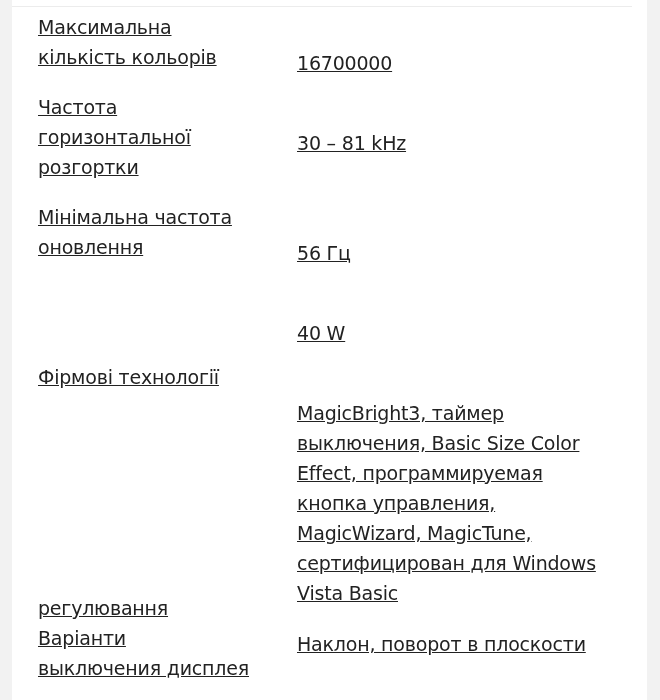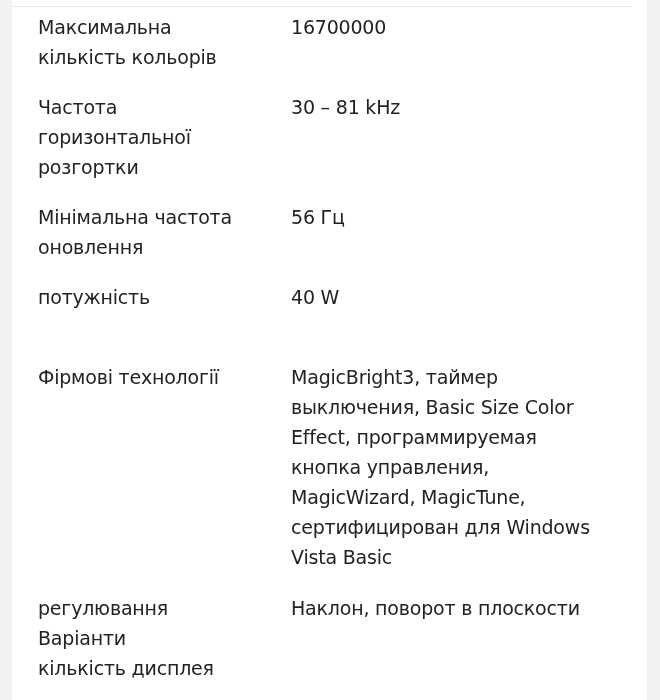--- a/index.html
+++ b/index.html
@@ -38,28 +38,30 @@
     left: 0;
     width: 100%;
   }
   .label, .value {
     position: absolute;
     top: 0;
     font-size: 19px;
     line-height: 30px;
     color: #222222;
     letter-spacing: -0.2px;
+    text-decoration: underline;
   }
   .label {
     left: 26px;
     width: 240px;
   }
   .value {
-    left: 279px;
+    left: 285px;
     width: 335px;
+    margin-top: 36px;
   }
   .line { display: block; white-space: nowrap; }
 </style>
 </head>
 <body>
 
 <div class="card">
   <div class="top-divider"></div>
   <div class="spec-list">
 
@@ -89,21 +91,20 @@
         <span class="line">Мінімальна частота</span>
         <span class="line">оновлення</span>
       </div>
       <div class="value">
         <span class="line">56 Гц</span>
       </div>
     </div>
 
     <div class="row" style="top:282px;">
       <div class="label">
-        <span class="line">потужність</span>
       </div>
       <div class="value">
         <span class="line">40 W</span>
       </div>
     </div>
 
     <div class="row" style="top:362px;">
       <div class="label">
         <span class="line">Фірмові технології</span>
       </div>
@@ -115,21 +116,21 @@
         <span class="line">MagicWizard, MagicTune,</span>
         <span class="line">сертифицирован для Windows</span>
         <span class="line">Vista Basic</span>
       </div>
     </div>
 
     <div class="row" style="top:593px;">
       <div class="label">
         <span class="line">регулювання</span>
         <span class="line">Варіанти</span>
-        <span class="line">кількість дисплея</span>
+        <span class="line">выключения дисплея</span>
       </div>
       <div class="value">
         <span class="line">Наклон, поворот в плоскости</span>
       </div>
     </div>
 
   </div>
 </div>
 
 </body></html>

